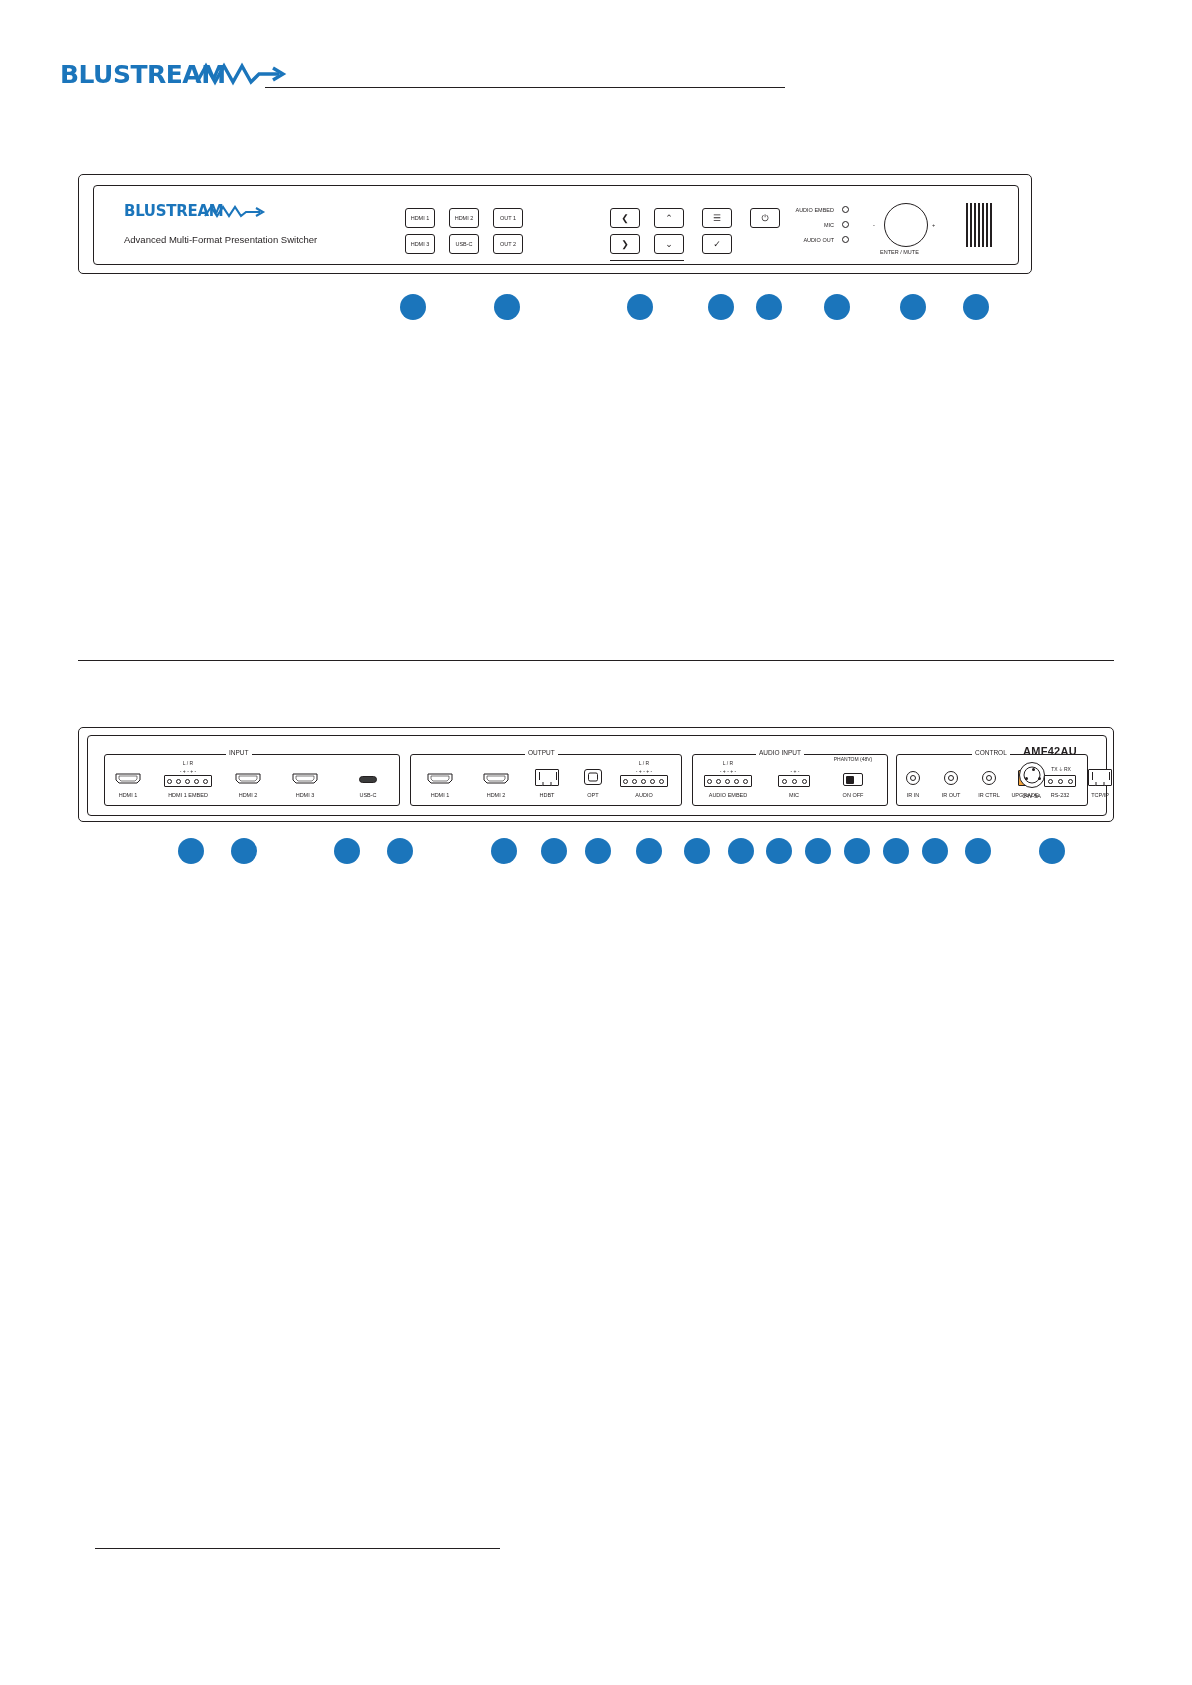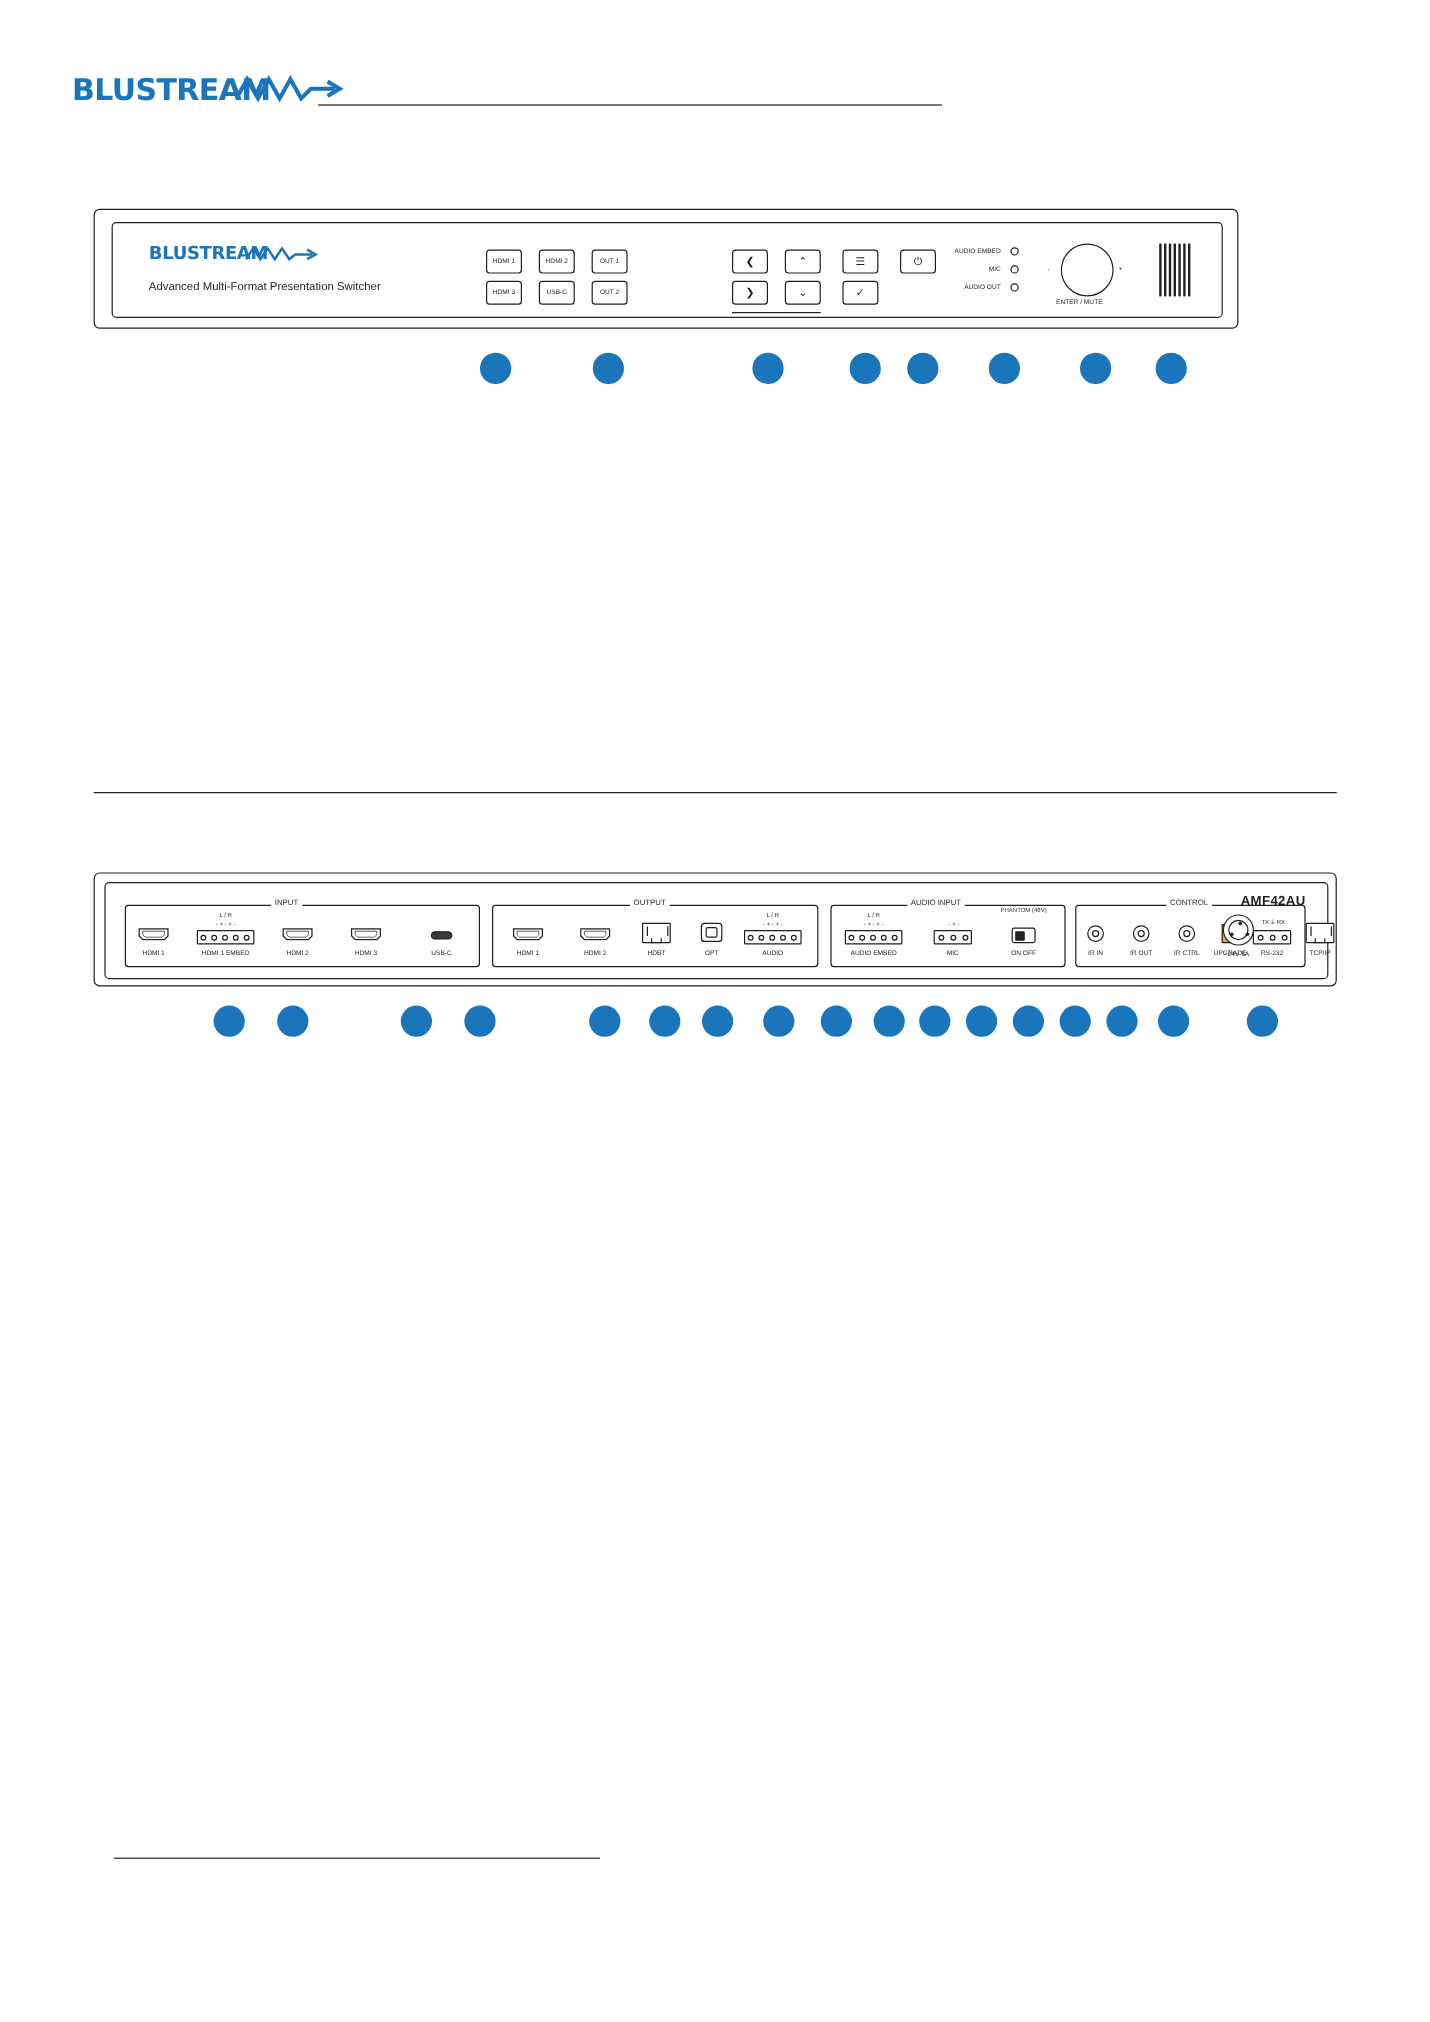--- a/index.html
+++ b/index.html
@@ -218,21 +218,21 @@
     height: 95px;
   }
   #rear-inner {
     left: 8px;
     top: 7px;
     width: 1020px;
     height: 81px;
   }
   .model-name {
     position: absolute;
-    right: 18px;
+    right: 29px;
     top: 9px;
     font-size: 11px;
     font-weight: bold;
     color: #231f20;
     letter-spacing: 0.3px;
   }
   .group-box {
     position: absolute;
     border: 1px solid #231f20;
     border-radius: 3px;

